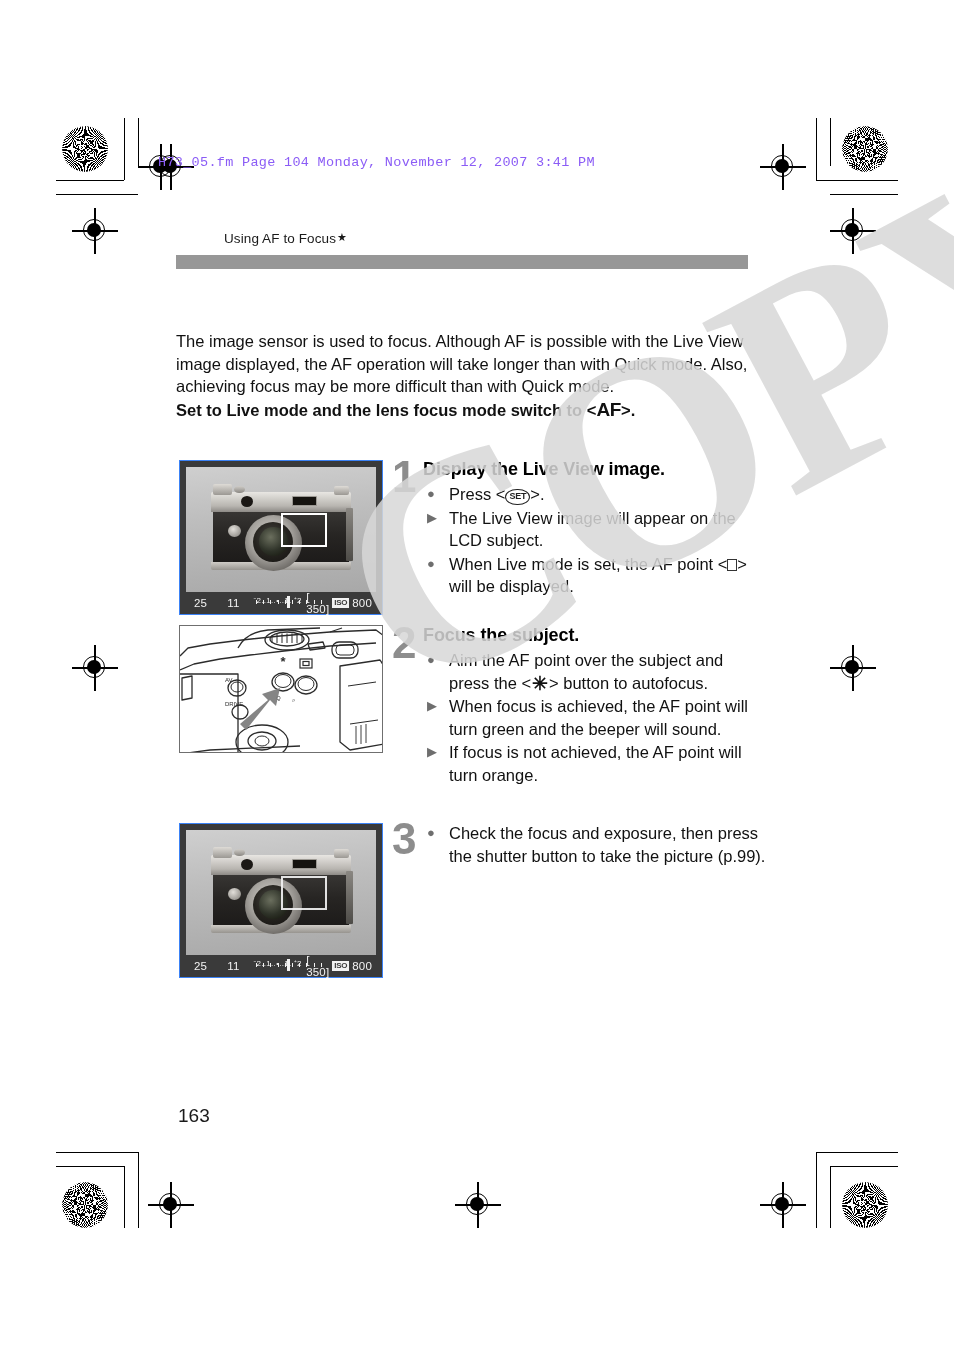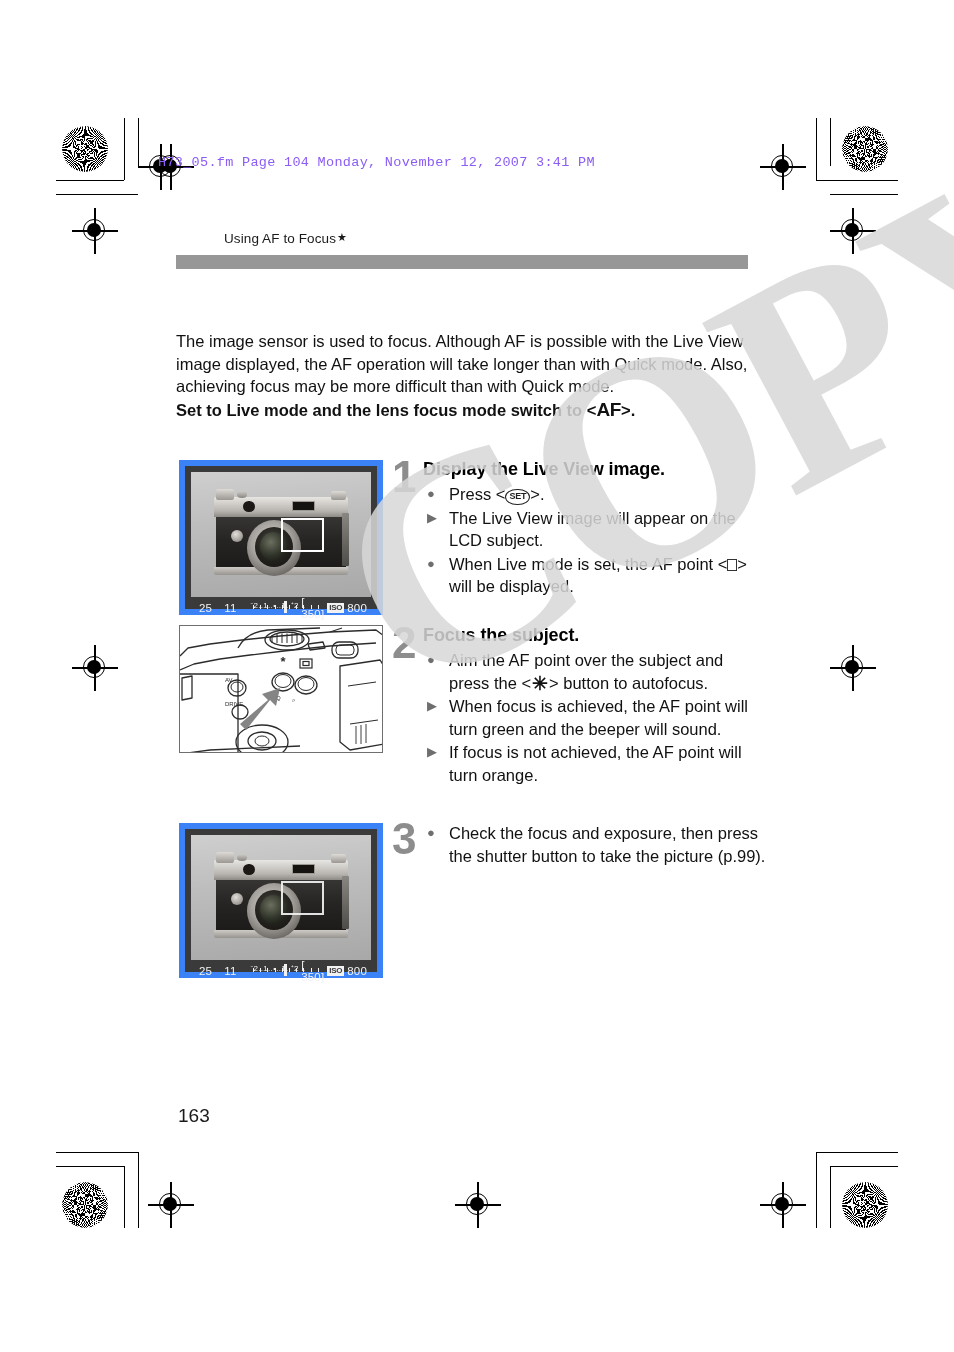--- a/index.html
+++ b/index.html
@@ -207,42 +207,42 @@
     padding: 0 1px;
   }
 
   
   .fig {
     position: absolute;
     box-sizing: border-box;
   }
   .fig-lcd {
     background: #3a3a3a;
-    border: 6px solid #3b82f6;
+    border: 1px solid #3b82f6;
     padding: 6px 6px 0 6px;
   }
   .lcd-photo {
     position: relative;
     width: 100%;
     height: 125px;
     overflow: hidden;
     background: linear-gradient(175deg, #cfcfcf 0%, #bdbdbd 40%, #a8a8a8 100%);
   }
   .lcd-status {
     height: 22px;
     display: flex;
     align-items: center;
     color: #f2f2f2;
     font-size: 11.5px;
     font-family: "Liberation Sans", sans-serif;
     padding: 0 4px;
     letter-spacing: 0.2px;
   }
   .lcd-status .s-shut { margin-left: 4px; }
-  .lcd-status .s-ap { margin-left: 12px; }
+  .lcd-status .s-ap { margin-left: 20px; }
   .lcd-status .s-scale {
     margin-left: 14px;
     position: relative;
     width: 76px;
     height: 16px;
   }
   .scale-nums {
     position: absolute;
     top: -1px; left: 0;
     width: 100%;

